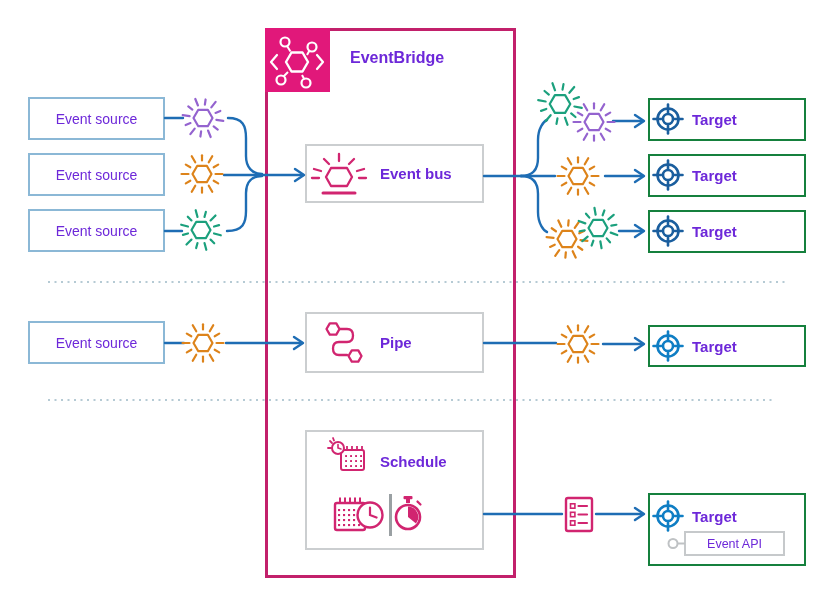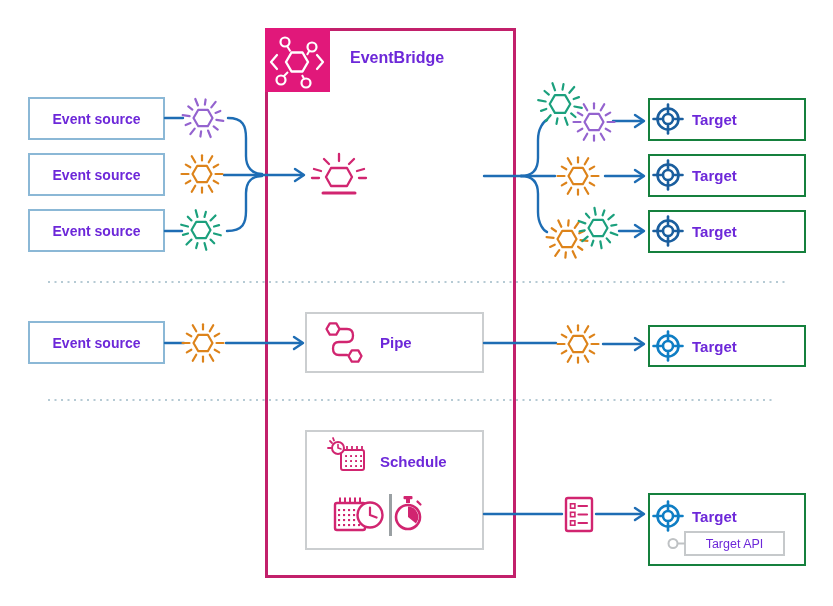--- a/index.html
+++ b/index.html
@@ -1,19 +1,19 @@
 <!DOCTYPE html>
 <html><head>
 <meta charset="utf-8">
 <style>
   html,body{margin:0;padding:0;background:#fff;}
   #stage{position:relative;width:833px;height:606px;background:#fff;overflow:hidden;
          font-family:"Liberation Sans","DejaVu Sans",sans-serif;color:#6d28d9;}
   .box{position:absolute;background:#fff;box-sizing:border-box;display:flex;align-items:center;z-index:2;}
-  .src{border:2px solid #8bb8d6;justify-content:center;font-weight:700;font-size:14px;}
+  .src{border:2px solid #8bb8d6;justify-content:center;font-weight:400;font-size:14px;}
   .tgt{border:2px solid #15803d;padding-left:42px;font-weight:700;font-size:15px;}
   .inner{border:2px solid #cbced0;padding-left:73px;font-weight:700;font-size:15px;}
   .inner.schedule{display:block;padding-left:16px;}
   .inner.schedule .lbl{position:absolute;left:73px;top:21px;}
   .tgt.big{display:block;padding-left:0;}
   .tgt.big .lbl{position:absolute;left:42px;top:13px;}
   .api{position:absolute;left:684px;top:531px;width:101px;height:25px;background:#fff;
        border:2px solid #c6c9cb;box-sizing:border-box;display:flex;align-items:center;justify-content:center;
        font-size:12.5px;font-weight:400;z-index:4;}
   .container-border{position:absolute;left:265px;top:28px;width:251px;height:550px;
@@ -37,20 +37,23 @@
   <div class="box src" style="left:28px;top:153px;width:137px;height:43px">
     <span>Event source</span>
     </div>
   <div class="box src" style="left:28px;top:209px;width:137px;height:43px">
     <span>Event source</span>
     </div>
   <div class="box src" style="left:28px;top:321px;width:137px;height:43px">
     <span>Event source</span>
     </div>
 
+  <div class="box inner" style="left:305px;top:144px;width:179px;height:59px">
+    <span class="lbl">Event bus</span>
+    </div>
   <div class="box inner" style="left:305px;top:312px;width:179px;height:61px">
     <span class="lbl">Pipe</span>
     </div>
   <div class="box inner schedule" style="left:305px;top:430px;width:179px;height:120px">
     <span class="lbl">Schedule</span>
     </div>
 
   <div class="box tgt" style="left:648px;top:98px;width:158px;height:43px">
     <span>Target</span>
     </div>
@@ -60,21 +63,21 @@
   <div class="box tgt" style="left:648px;top:210px;width:158px;height:43px">
     <span>Target</span>
     </div>
   <div class="box tgt" style="left:648px;top:325px;width:158px;height:42px">
     <span>Target</span>
     </div>
   <div class="box tgt big" style="left:648px;top:493px;width:158px;height:73px">
     <span class="lbl">Target</span>
     </div>
   <div class="api">
-    <span>Target API</span>
+    <span>Event API</span>
     </div>
 
   <svg id="layer" width="833" height="606" viewBox="0 0 833 606">
       <line x1="48" y1="282" x2="786" y2="282" stroke="#b5cad4" stroke-width="2" stroke-dasharray="2 4.5"></line>
       <line x1="48" y1="400" x2="772" y2="400" stroke="#b5cad4" stroke-width="2" stroke-dasharray="2 4.5"></line>
       <g>
         <path d="M165 118 H183" fill="none" stroke="#1e6db4" stroke-width="2.4" stroke-linecap="round" stroke-linejoin="round"></path>
         <path d="M165 231 H182" fill="none" stroke="#1e6db4" stroke-width="2.4" stroke-linecap="round" stroke-linejoin="round"></path>
         <path d="M165 343 H184" fill="none" stroke="#1e6db4" stroke-width="2.4" stroke-linecap="round" stroke-linejoin="round"></path>
         <path d="M228 118 C243 118 246 126 246 138 L246 156 C246 167 252 174 262 174" fill="none" stroke="#1e6db4" stroke-width="2.4" stroke-linecap="round" stroke-linejoin="round"></path>

